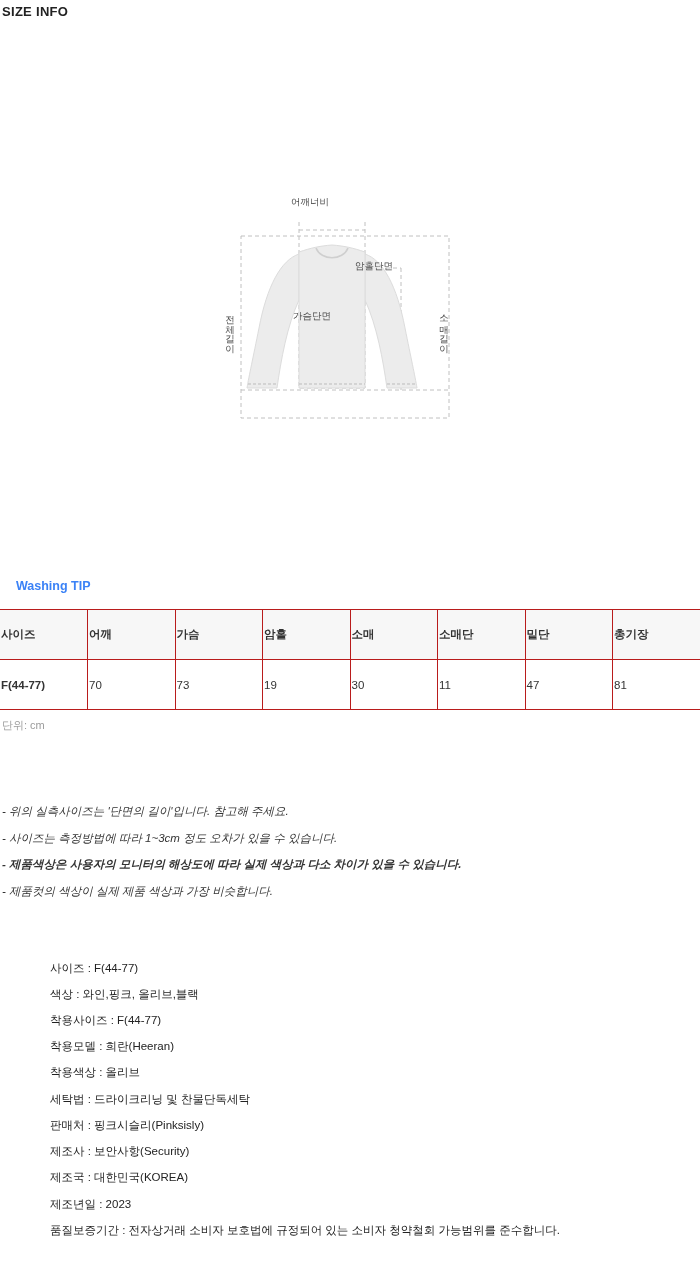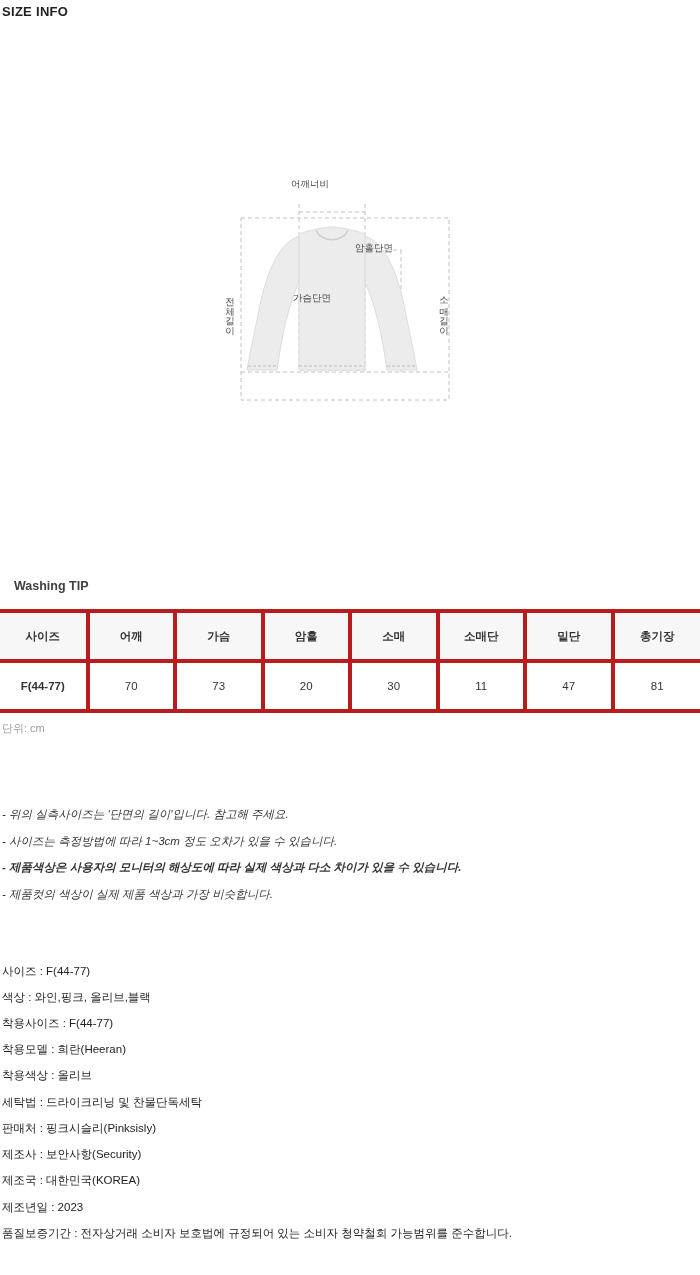--- a/index.html
+++ b/index.html
@@ -31,21 +31,21 @@
   }
 
   
   .diagram-wrap {
     height: 560px;
     position: relative;
   }
   .diagram {
     position: absolute;
     left: 215px;
-    top: 171px;
+    top: 189px;
     width: 260px;
     height: 240px;
   }
   .diagram svg { display: block; }
 
   .vlabel {
     writing-mode: vertical-rl;
     text-orientation: mixed;
   }
   .dlabel {
@@ -53,35 +53,35 @@
     font-size: 9.5px;
     color: #4a4a4a;
     font-family: "Liberation Sans", sans-serif;
     white-space: nowrap;
   }
 
   
   .washing-tip {
     font-size: 12.5px;
     font-weight: bold;
-    color: #404040;
-    padding-left: 2px;
-    margin: 0 0 16px 12px;
+    color: #3b82f6;
+    padding-left: 16px;
+    margin: 0 0 16px 0;
   }
 
   
   table.size-table {
     width: 700px;
     border-collapse: collapse;
     table-layout: fixed;
   }
   table.size-table th,
   table.size-table td {
-    border: 4px solid #b91c1c;
-    text-align: center;
+    border: 1px solid #b91c1c;
+    text-align: left;
     font-size: 11.5px;
     height: 50px;
     color: #333;
   }
   table.size-table th {
     background: #f7f7f7;
     font-weight: bold;
   }
   table.size-table td.first {
     font-weight: bold;
@@ -106,20 +106,21 @@
     font-size: 11.5px;
     color: #333;
     line-height: 1.1;
     margin-bottom: 14px;
   }
   .notes .note.bold { font-weight: bold; }
 
   
   .specs {
     padding: 50px 0 0 2px;
+    margin-left: 48px;
   }
   .specs .spec {
     font-size: 11.5px;
     color: #222;
     line-height: 1.15;
     margin-bottom: 13px;
   }
 </style>
 </head>
 <body>
@@ -187,21 +188,21 @@
         <th>소매단</th>
         <th>밑단</th>
         <th>총기장</th>
       </tr>
     </thead>
     <tbody>
       <tr>
         <td class="first">F(44-77)</td>
         <td>70</td>
         <td>73</td>
-        <td>20</td>
+        <td>19</td>
         <td>30</td>
         <td>11</td>
         <td>47</td>
         <td>81</td>
       </tr>
     </tbody>
   </table>
 
   <div class="unit-note">단위: cm</div>
 

